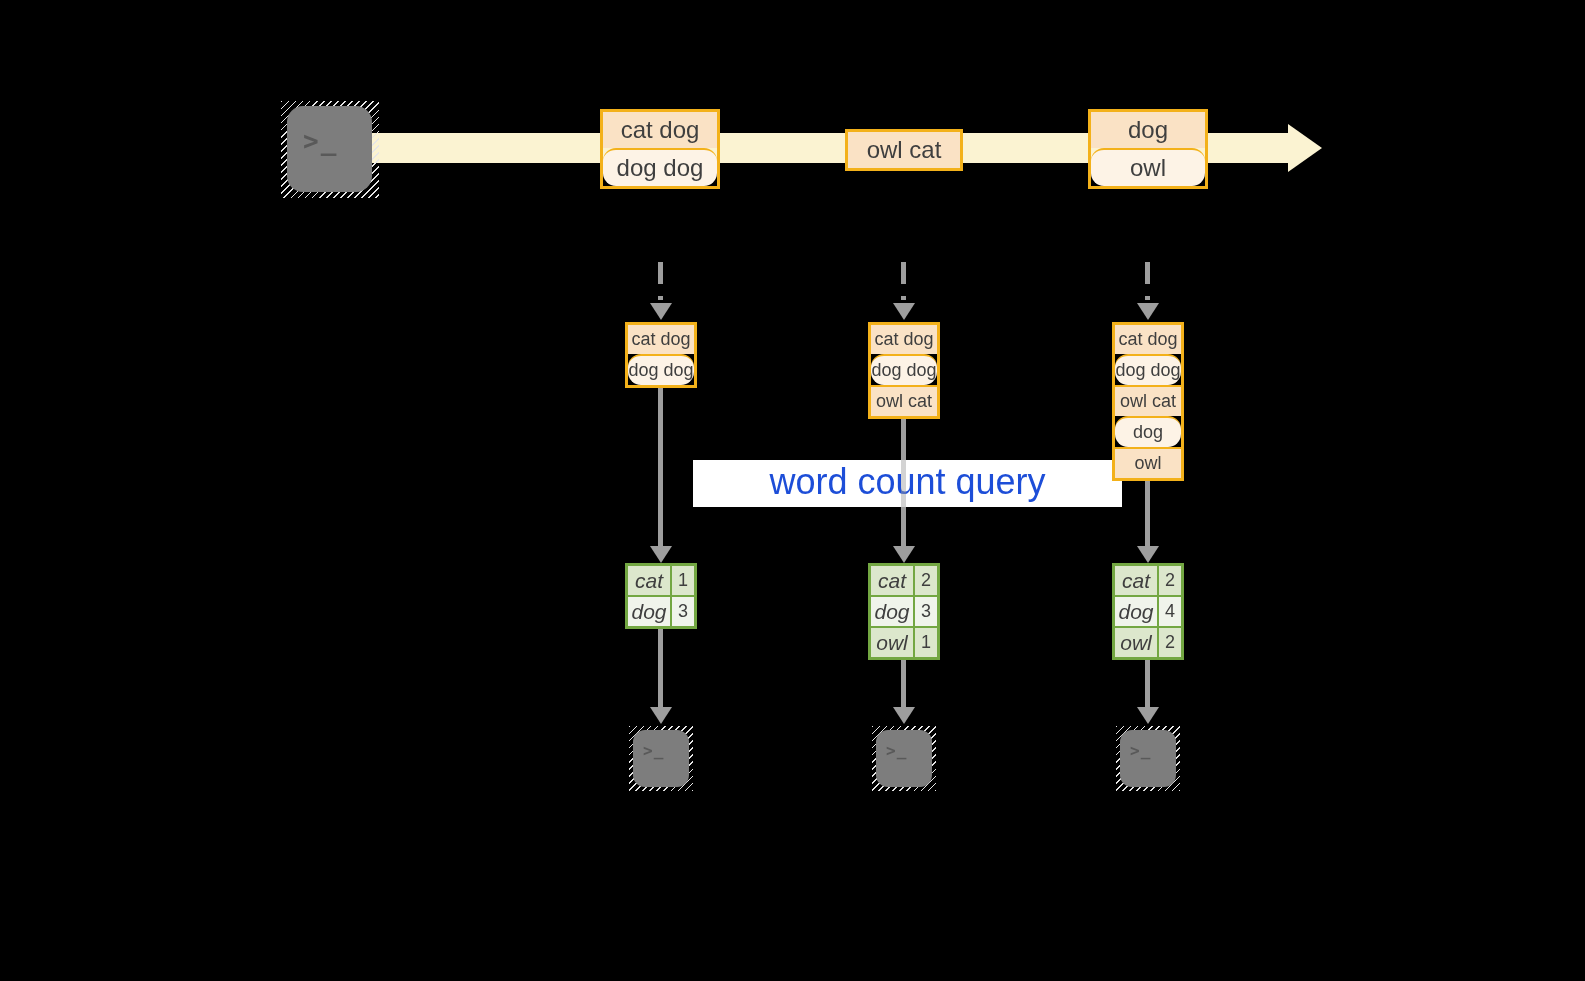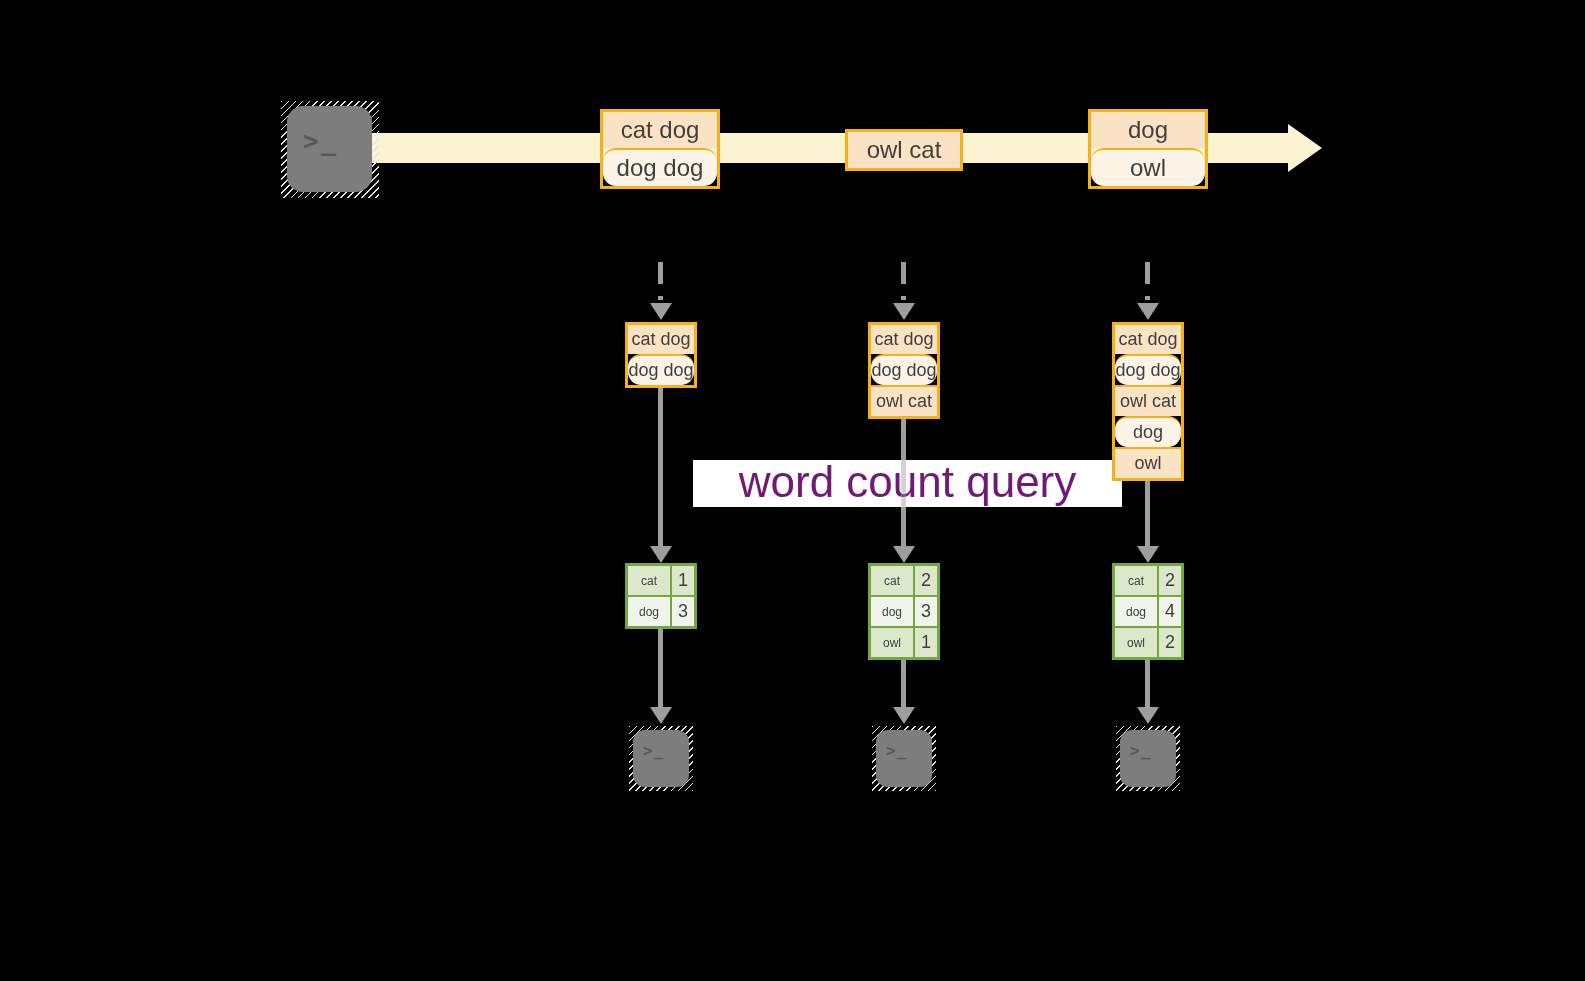--- a/index.html
+++ b/index.html
@@ -76,31 +76,31 @@
   .p2 .out-line, .p3 .out-line { top:660px; height:48px; }
   .out-head { top:707px; }
 
   
   .count-table { position:absolute; left:0; top:563px; width:72px; box-sizing:border-box;
                  border:3px solid var(--green-border,#73a742); z-index:4; }
   .crow { display:flex; height:29px; }
   .crow + .crow { border-top:2px solid var(--green-border,#73a742); }
   .cword { width:42px; border-right:2px solid var(--green-border,#73a742);
            display:flex; align-items:center; justify-content:center;
-           font-size:12px; color:var(--text,#3f3f3f); }
+           font-size:21px; color:var(--text,#3f3f3f);font-style:italic; }
   .cnum { flex:1; display:flex; align-items:center; justify-content:center;
           font-size:18px; color:var(--text,#3f3f3f); }
   .sage .cword, .sage .cnum { background:var(--cell-sage,#dce7cc); }
   .lightg .cword, .lightg .cnum { background:var(--cell-light-green,#f0f4eb); }
 
   
   .banner { position:absolute; left:693px; top:460px; width:429px; height:47px;
             background:var(--banner-bg,#ffffff); z-index:3;
             display:flex; align-items:center; justify-content:center; }
-  .banner-text { font-size:44px; color:#701a75; line-height:1; padding-bottom:3px; }
+  .banner-text { font-size:36px; color:#1d4ed8; line-height:1; padding-bottom:3px; }
   .banner-line { position:absolute; left:208px; top:0; bottom:0; width:5px;
                  background:rgba(158,158,158,0.45); }
 </style>
 </head>
 <body>
 
 <div class="canvas">
 
   <div class="src-terminal hatch">
     <div class="term-body">

